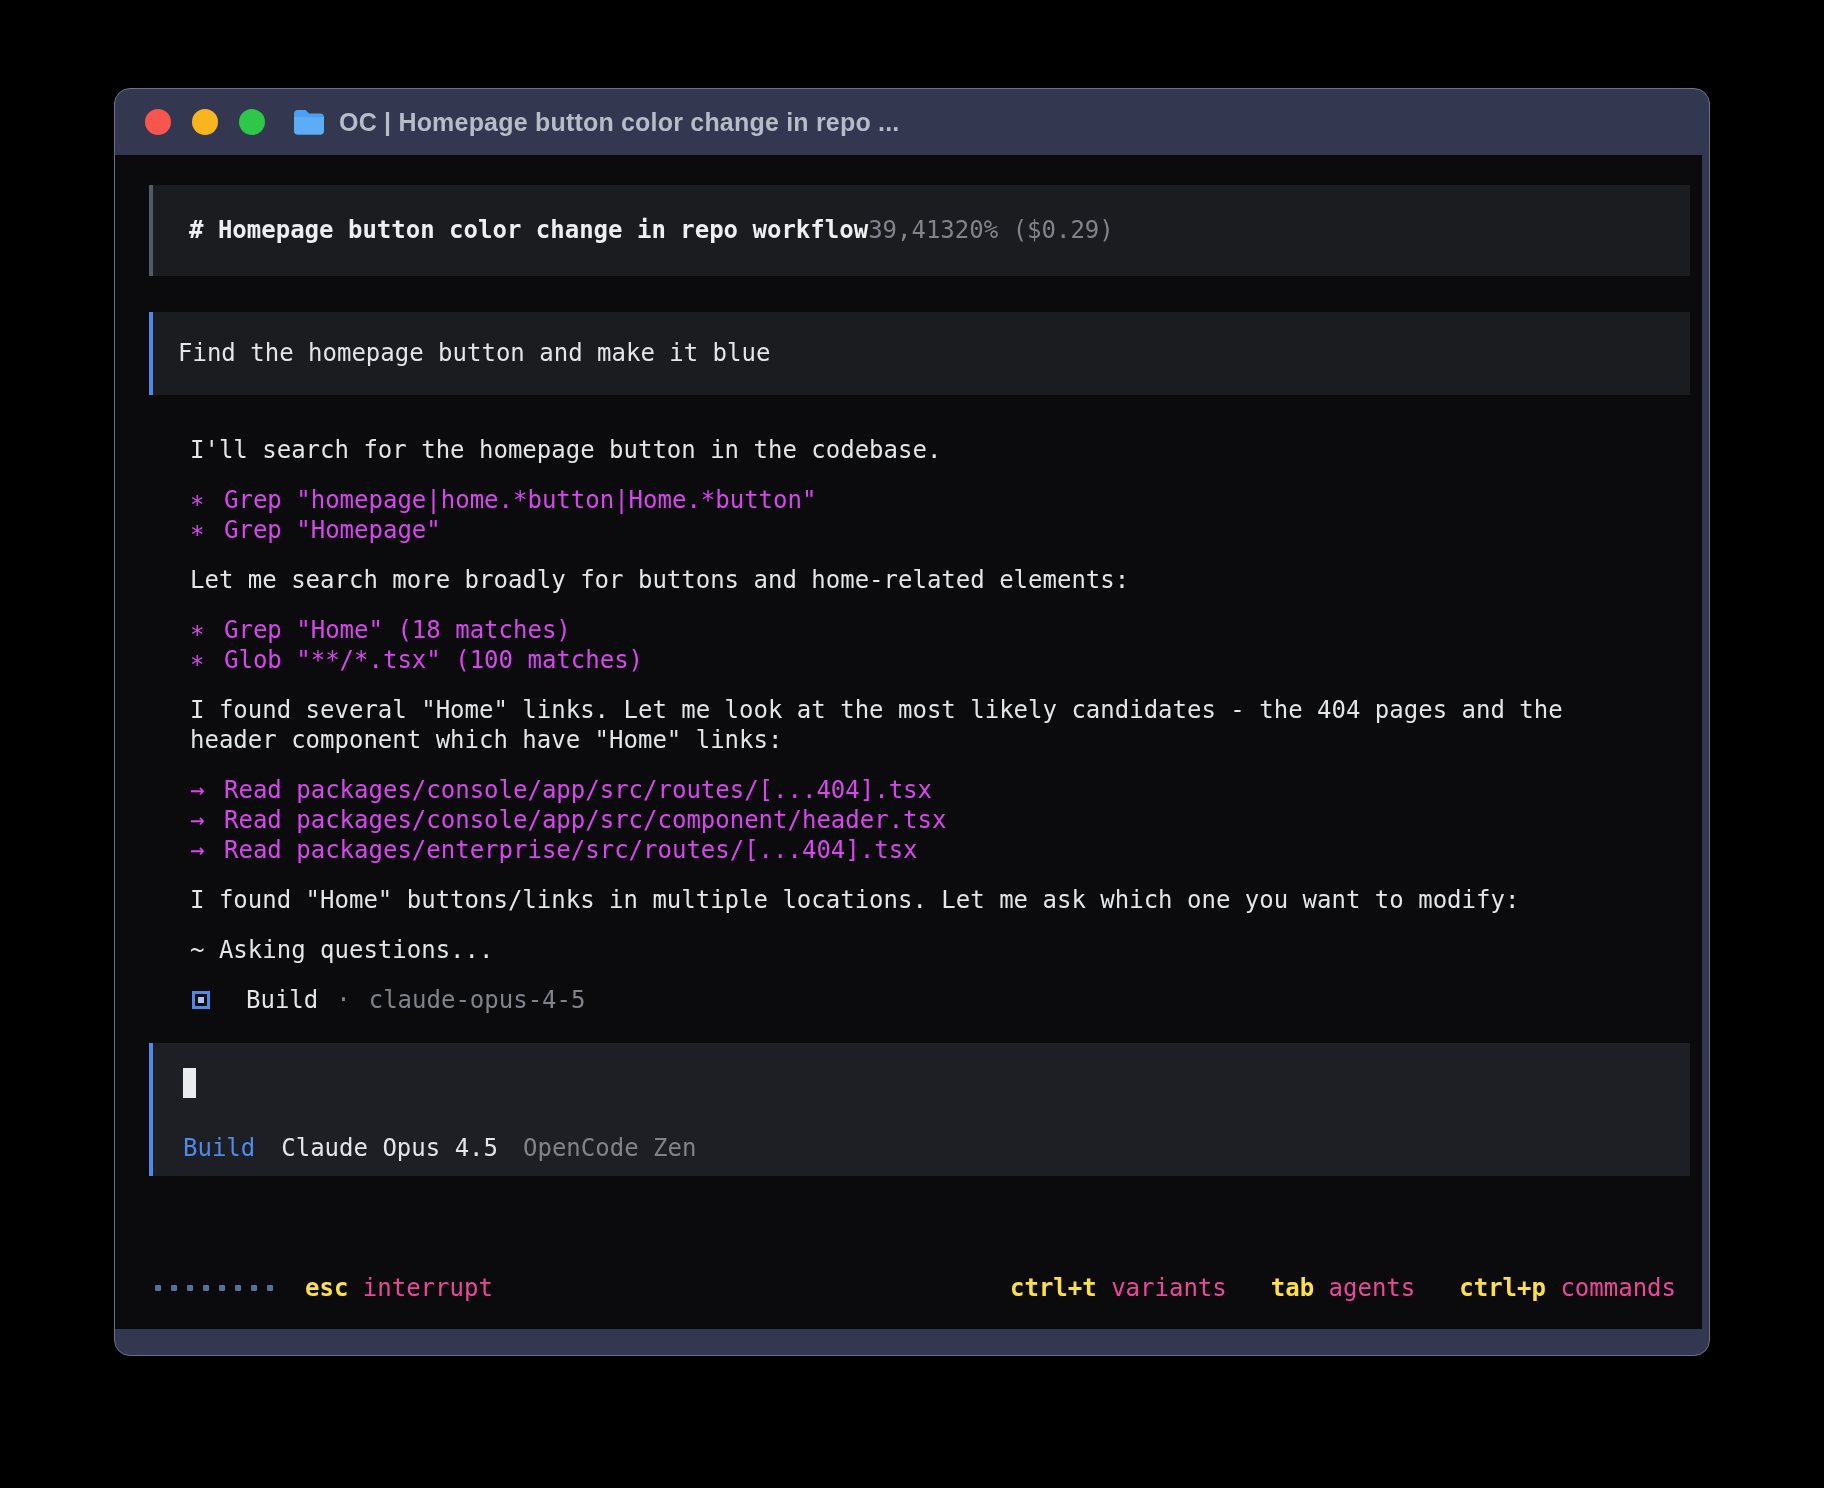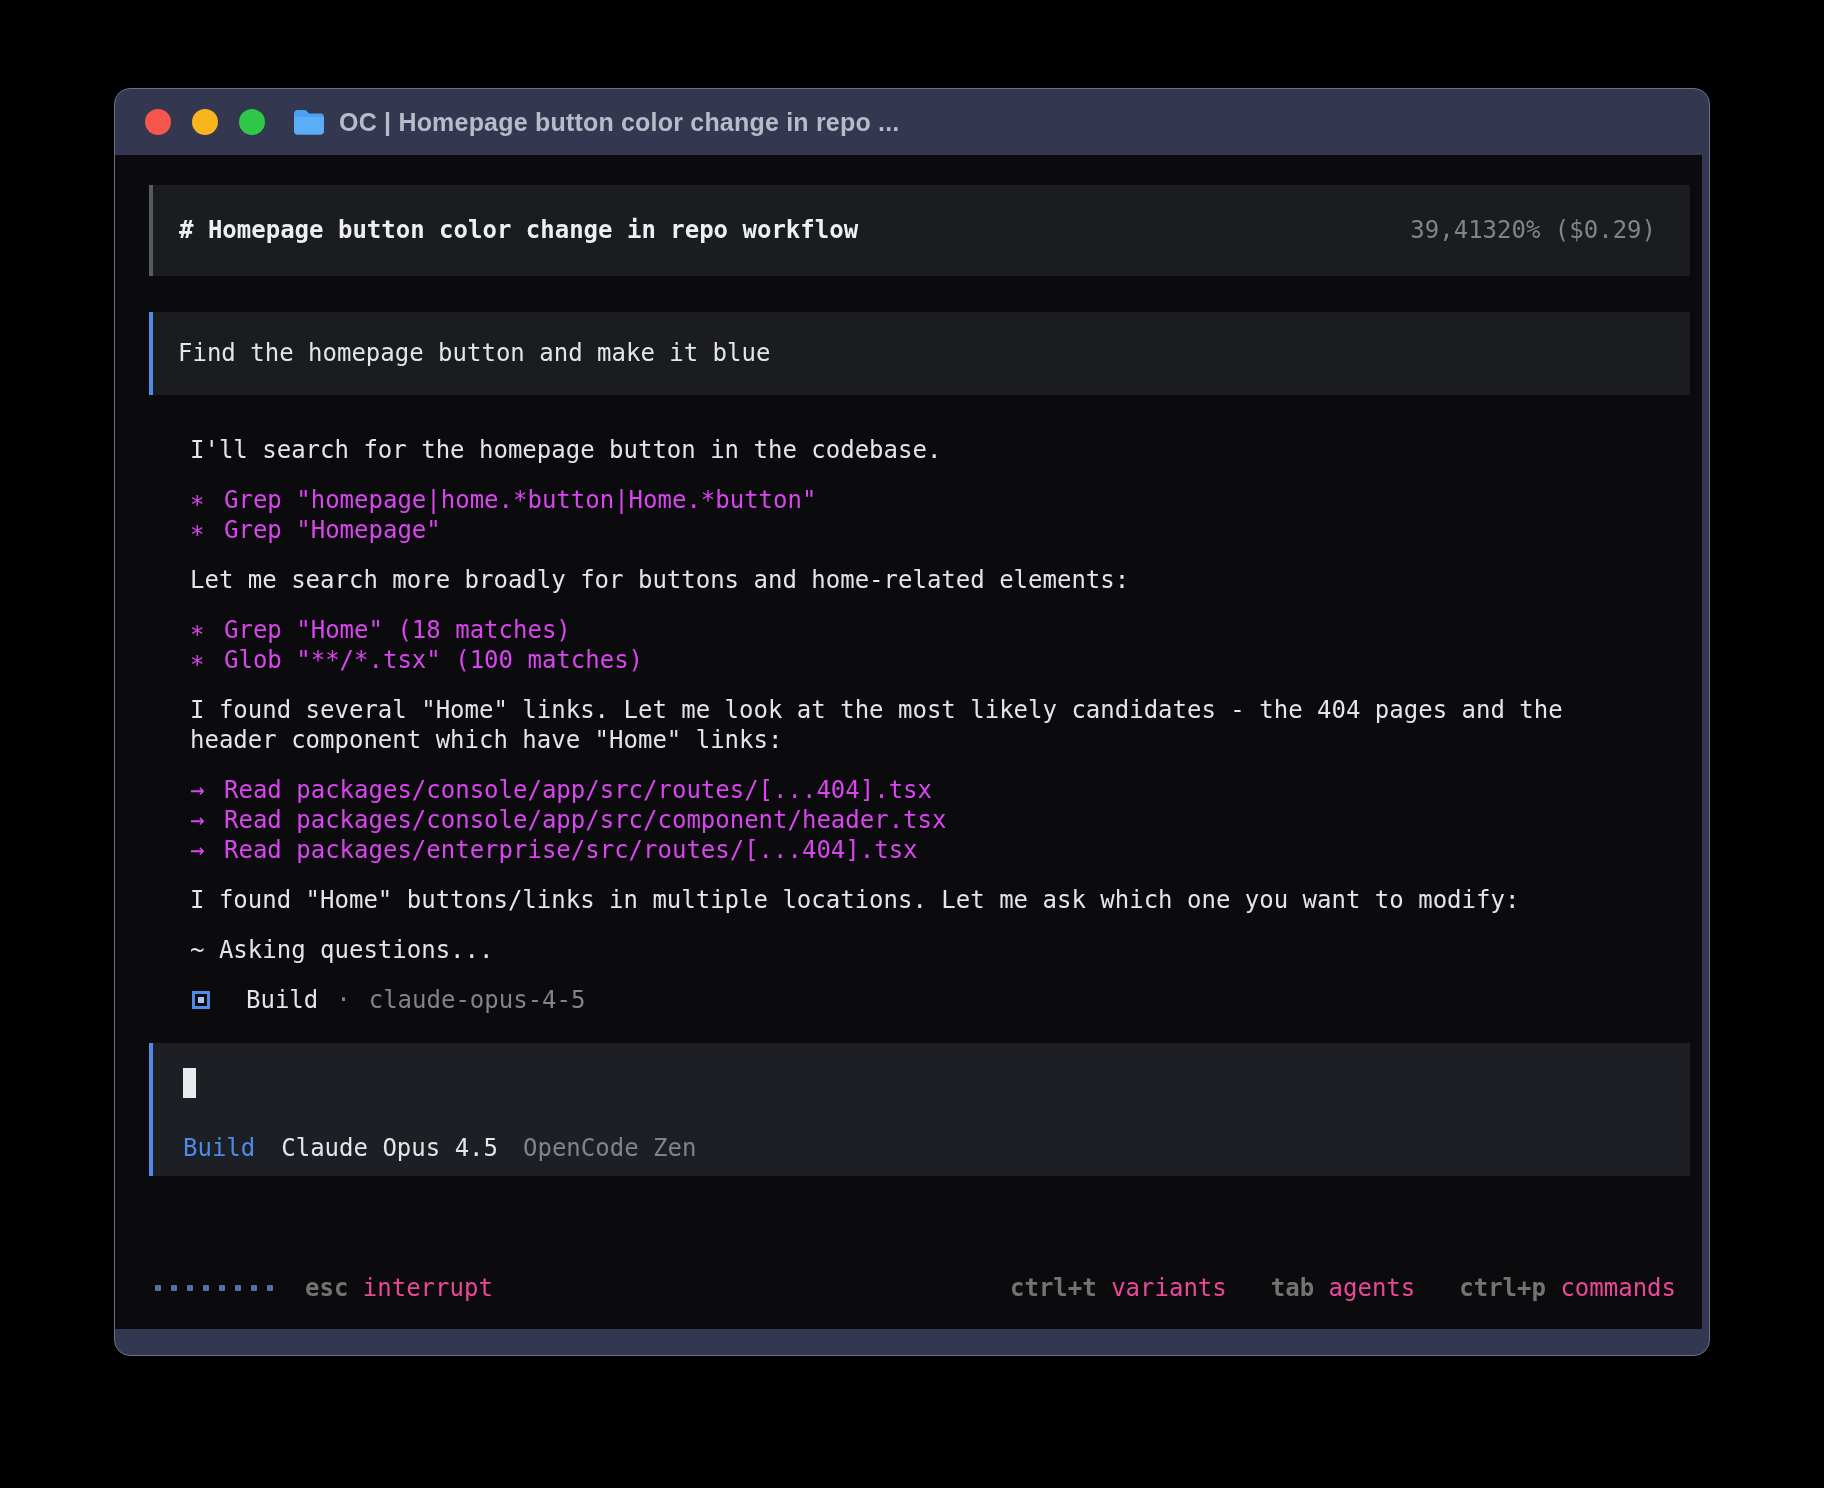--- a/index.html
+++ b/index.html
@@ -31,22 +31,22 @@
     flex:1; background:#0b0b0d; margin-right:7px; margin-bottom:26px;
     display:flex; flex-direction:column;
     padding:0 12px 0 34px;
     font-size:24px; line-height:30px; color:#e3e5e9; overflow:hidden;
   }
   .t-line { white-space:pre; }
 
   .block { background:#1b1c20; border-left:4px solid #565a63; }
 
   .session-header {
-    margin-top:30px; padding:30px 34px 31px 26px;
-    display:flex; justify-content:space-between; align-items:center;
+    margin-top:30px; padding:30px 34px 31px 36px;
+    display:flex; align-items:center;
   }
   .session-title { font-weight:bold; color:#edeff2; white-space:pre; }
   .session-stats { display:flex; color:#80838a; white-space:pre; }
 
   .user-block {
     margin-top:36px; border-left-color:#4e8ae8;
     padding:26px 34px 27px 25px;
   }
 
   .transcript { margin-top:40px; padding-left:41px; display:flex; flex-direction:column; gap:20px; }
@@ -76,21 +76,21 @@
   .model-provider { margin-left:25px; color:#80838a; }
 
   
   .status-bar {
     margin-top:auto; padding:0 14px 26px 6px;
     display:flex; align-items:center;
   }
   .spinner { display:flex; gap:10px; align-items:center; }
   .dot { width:6px; height:6px; border-radius:1px; background:#50709f; }
   .hint { white-space:pre; }
-  .hint .key { font-weight:bold; color:#737373; }
+  .hint .key { font-weight:bold; color:#fde047; }
   .hint .label { color:#ec4899; }
   .left-hint { margin-left:32px; }
   .right-hints { margin-left:auto; display:flex; gap:44px; }
 
   .folder-svg { display:block; }
 </style>
 </head>
 <body>
 
 <div class="window">

